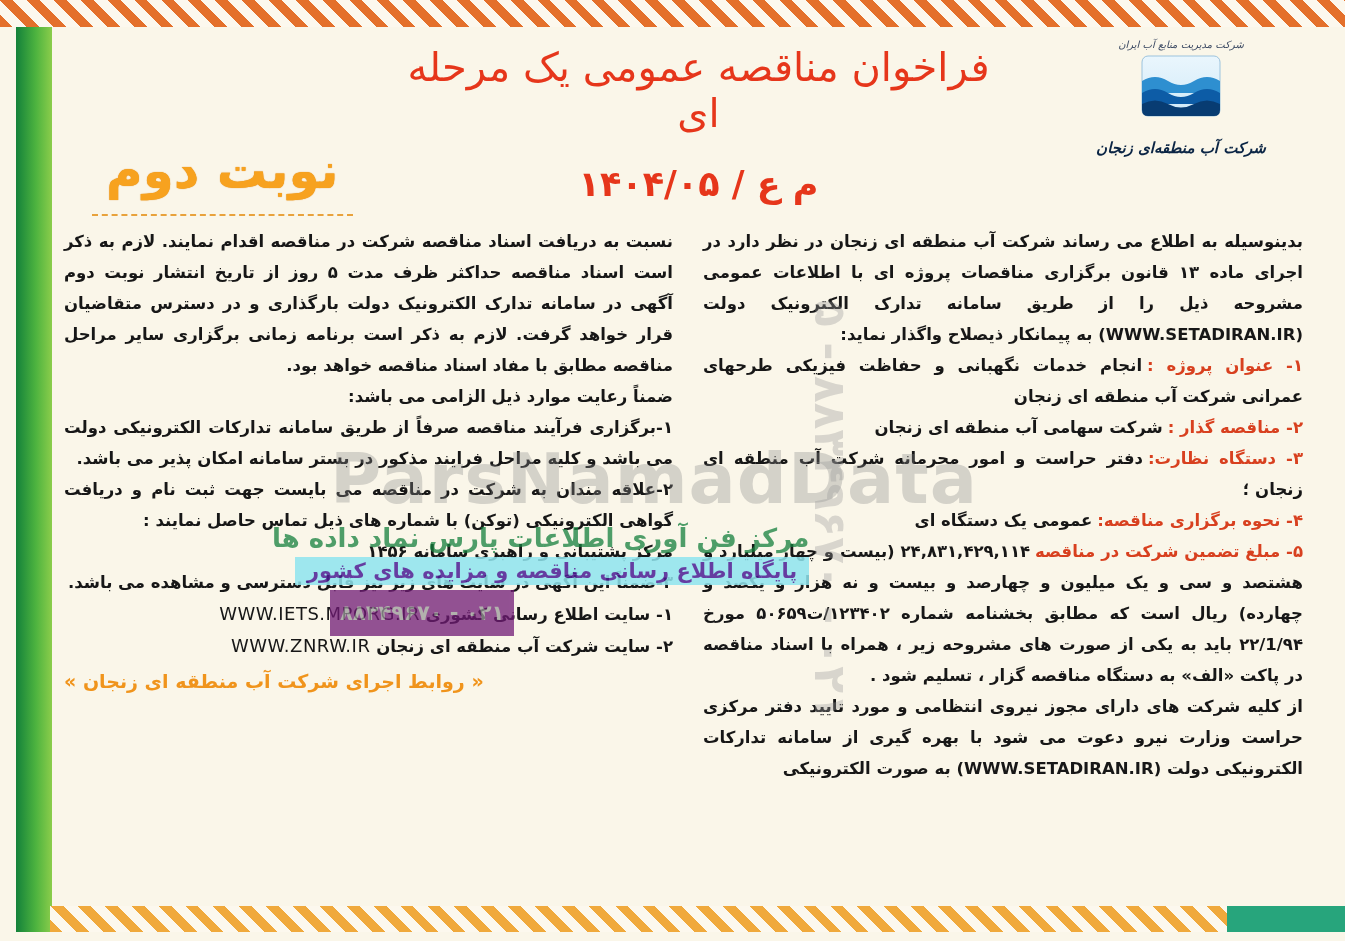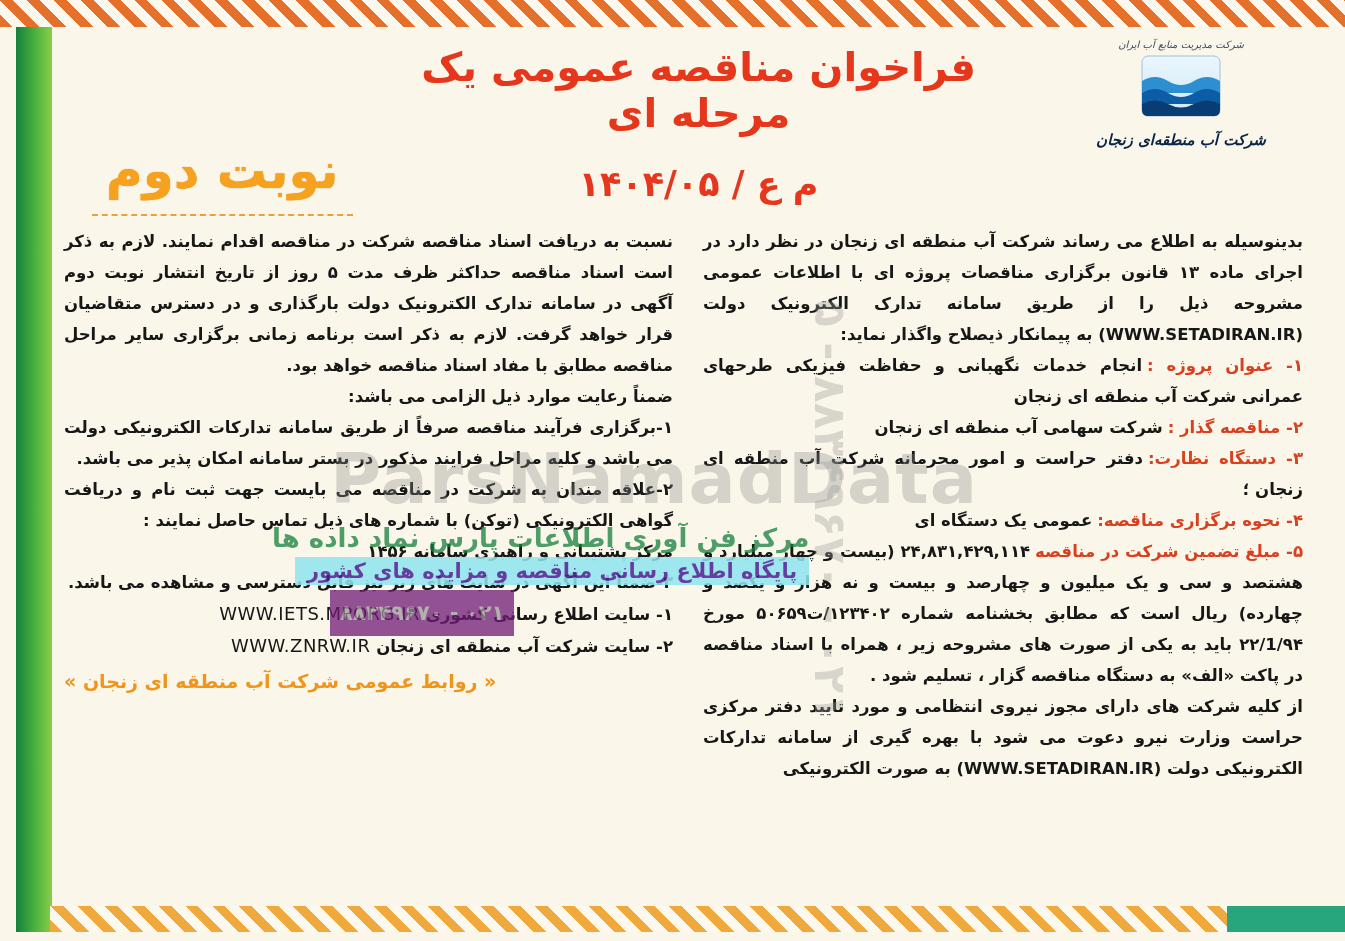--- a/index.html
+++ b/index.html
@@ -25,24 +25,24 @@
     position:absolute;z-index:1;left:16px;top:26px;bottom:9px;width:36px;
     background:linear-gradient(to right,#13813a,#4db33f 55%,#8bcd4b);
   }
 
   
   .content{position:absolute;z-index:3;top:30px;left:64px;right:42px;bottom:38px;direction:rtl;}
 
   .logo-block{position:absolute;top:8px;left:auto;right:6px;width:232px;text-align:center;}
   .logo-caption{font-size:10px;color:#3c4a63;font-style:italic;line-height:1.3;margin-bottom:4px;}
   .logo-art{display:inline-block;}
-  .logo-company{font-size:15px;font-weight:700;font-style:italic;color:#0b2545;margin-top:10px;}
+  .logo-company{font-size:15px;font-weight:700;font-style:italic;color:#0b2545;margin-top:18px;}
 
   .titles{position:absolute;top:14px;right:300px;left:330px;text-align:center;color:#e6361b;}
-  .headline{font-size:40px;font-weight:700;letter-spacing:-1px;line-height:1.15;}
+  .headline{font-size:40px;font-weight:400;letter-spacing:-1px;line-height:1.15;}
   .subheadline{font-size:35px;font-weight:800;margin-top:28px;}
 
   .edition{
     position:absolute;top:112px;left:28px;
     font-size:50px;font-weight:800;color:#f7a21f;
     text-shadow:0 0 1px #d97f06;
     padding:0 14px 14px 14px;
     border-bottom:2px dashed #e8a23c;
   }
 
@@ -124,21 +124,21 @@
 
       <div class="col leftcol">
         <p>نسبت به دریافت اسناد مناقصه شرکت در مناقصه اقدام نمایند. لازم به ذکر است اسناد مناقصه حداکثر ظرف مدت ۵ روز از تاریخ انتشار نوبت دوم آگهی در سامانه تدارک الکترونیک دولت بارگذاری و در دسترس متقاضیان قرار خواهد گرفت. لازم به ذکر است برنامه زمانی برگزاری سایر مراحل مناقصه مطابق با مفاد اسناد مناقصه خواهد بود.</p>
         <p>ضمناً رعایت موارد ذیل الزامی می باشد:</p>
         <p>۱-برگزاری فرآیند مناقصه صرفاً از طریق سامانه تدارکات الکترونیکی دولت می باشد و کلیه مراحل فرایند مذکور در بستر سامانه امکان پذیر می باشد.</p>
         <p>۲-علاقه مندان به شرکت در مناقصه می بایست جهت ثبت نام و دریافت گواهی الکترونیکی (توکن) با شماره های ذیل تماس حاصل نمایند :</p>
         <p>مرکز پشتیبانی و راهبری سامانه ۱۴۵۶</p>
         <p>۳-ضمناً این آگهی در سایت های زیر نیز قابل دسترسی و مشاهده می باشد.</p>
         <p class="linkline"><span>۱- سایت اطلاع رسانی کشوری</span> <span class="url">WWW.IETS.MPORG.IR</span></p>
         <p class="linkline"><span>۲- سایت شرکت آب منطقه ای زنجان</span> <span class="url">WWW.ZNRW.IR</span></p>
-        <p class="footer-line">« روابط عمومی شرکت آب منطقه ای زنجان »</p>
+        <p class="footer-line">« روابط اجرای شرکت آب منطقه ای زنجان »</p>
       </div>
 
     </div>
   </div>
 
   <div class="watermark">
     <div class="wm-latin">ParsNamadData</div>
     <div class="wm-line1">مرکز فن آوری اطلاعات پارس نماد داده ها</div>
     <div class="wm-line2">پایگاه اطلاع رسانی مناقصه و مزایده های کشور</div>
     <div class="wm-phone">۰۲۱ - ۸۸۳۴۹۶۷۰</div>

